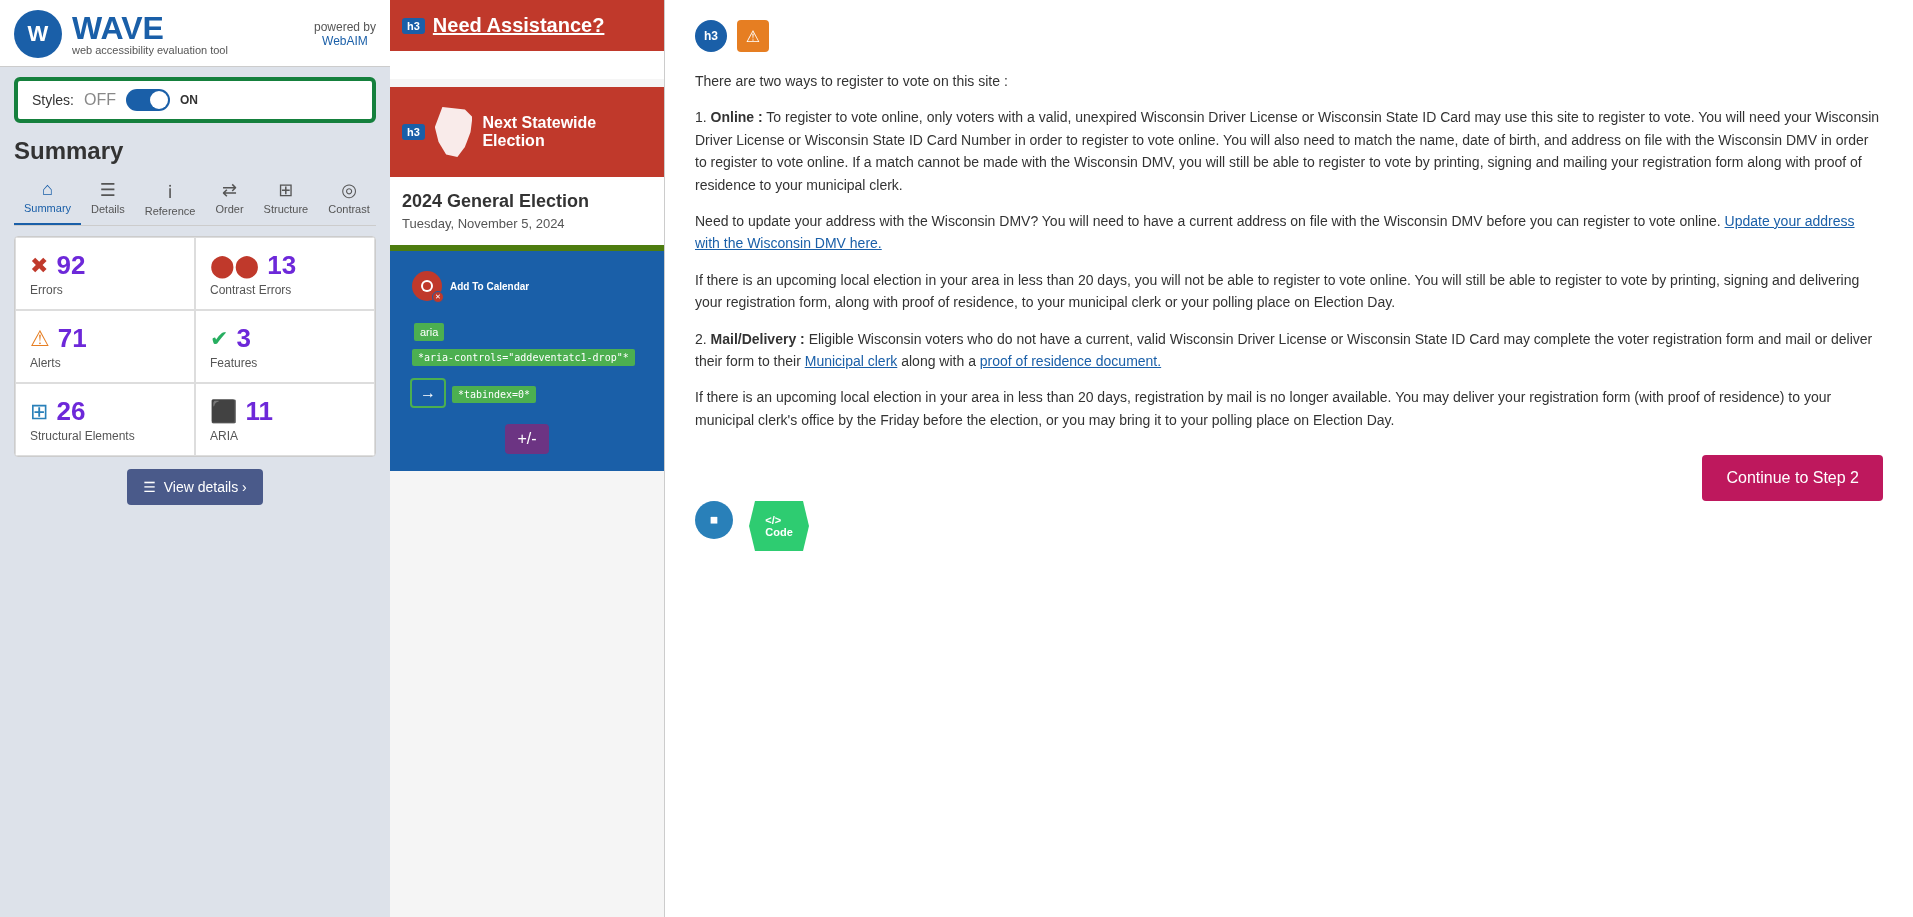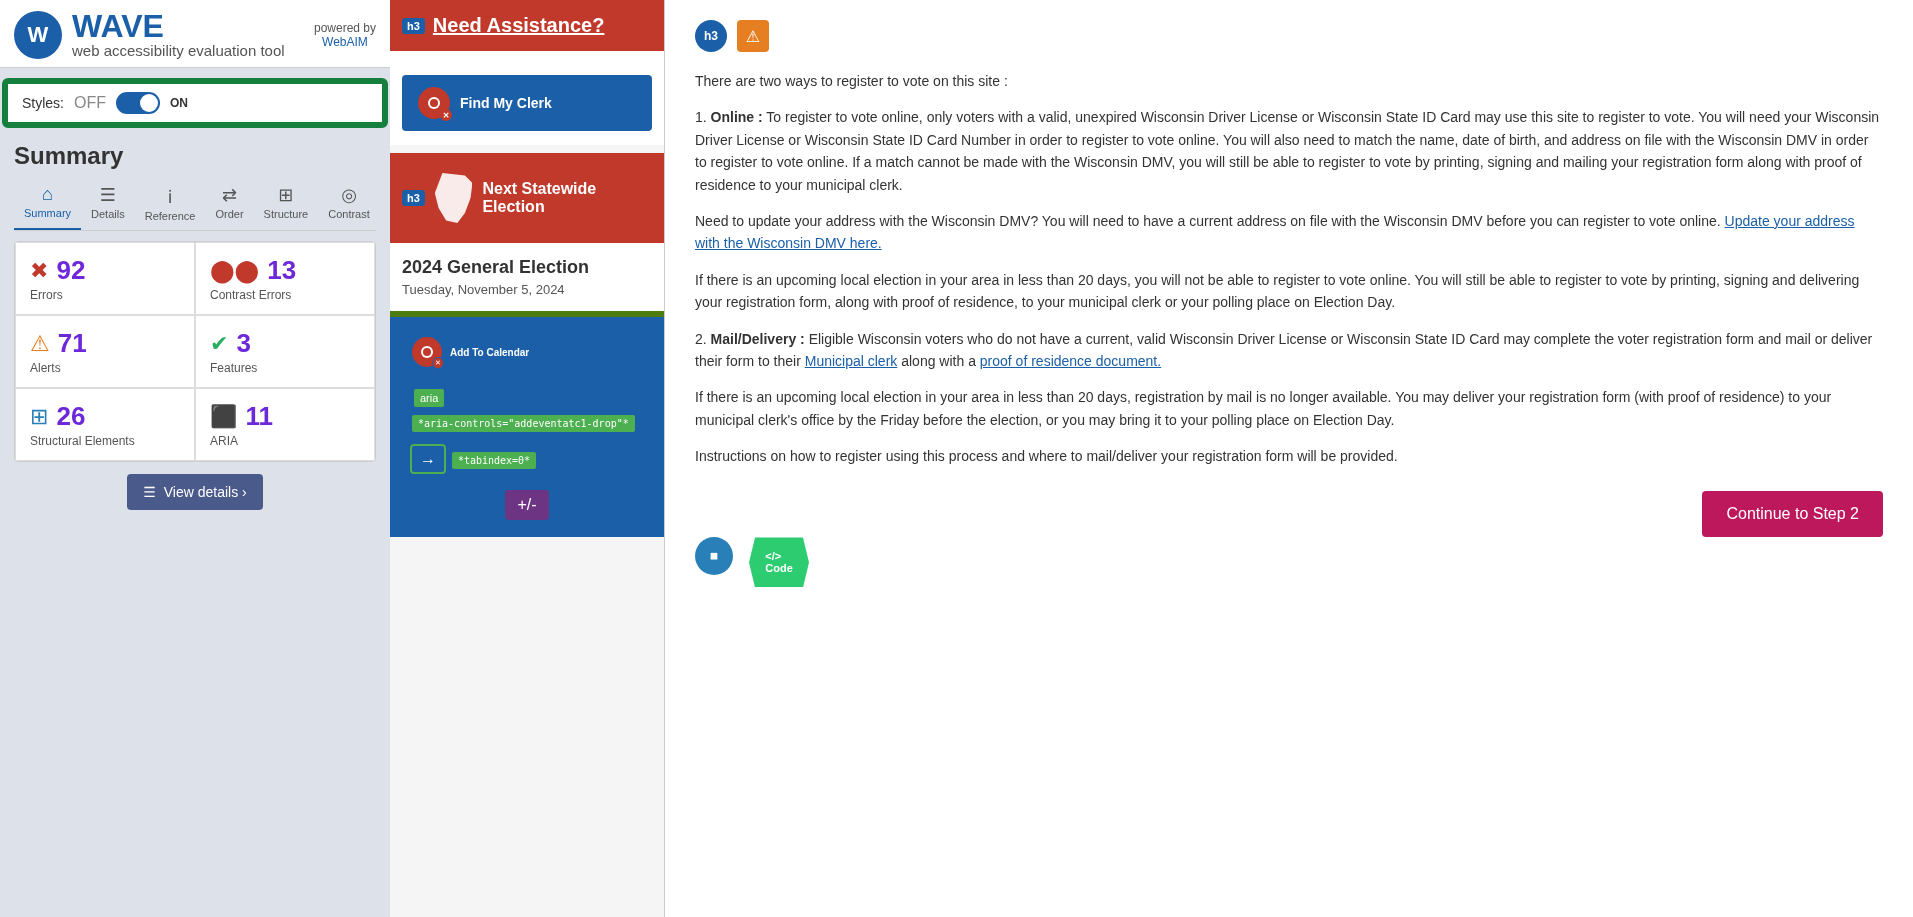--- a/index.html
+++ b/index.html
@@ -31,29 +31,29 @@
       border-radius: 50%;
       display: flex;
       align-items: center;
       justify-content: center;
       color: white;
       font-weight: bold;
       font-size: 22px;
     }
     .wave-title-block { display: flex; flex-direction: column; }
     .wave-title { font-size: 32px; font-weight: bold; color: #1a5fa8; line-height: 1; }
-    .wave-subtitle { font-size: 15px; color: #555; }
+    .wave-subtitle { font-size: 11px; color: #555; }
     .wave-powered { margin-left: auto; font-size: 12px; color: #555; text-align: center; }
     .wave-powered a { color: #1a5fa8; text-decoration: none; }
 
     .styles-bar {
       background: white;
-      border: 6px solid #15803d;
+      border: 4px solid #15803d;
       border-radius: 6px;
-      margin: 10px 2px;
+      margin: 10px 14px;
       padding: 8px 14px;
       display: flex;
       align-items: center;
       gap: 10px;
     }
     .styles-label { font-size: 14px; color: #333; }
     .toggle-off { font-size: 16px; color: #888; }
     .toggle-track {
       width: 44px;
       height: 22px;
@@ -542,29 +542,20 @@
   </div>
 </div>
 
 <div class="middle-panel">
   <div class="need-assistance">
     <div class="need-assistance-header">
       <span class="h3-badge">h3</span>
       <span class="need-assistance-title">Need Assistance?</span>
     </div>
     <div class="need-assistance-body">
-      <button class="find-clerk-btn">
-        <div class="find-clerk-icon">
-          <svg width="14" height="14" viewBox="0 0 14 14" fill="white">
-              <circle cx="7" cy="7" r="6" fill="white"></circle>
-              <circle cx="7" cy="7" r="4" fill="#c0392b"></circle>
-            </svg>
-        </div>
-        <span>Find My Clerk</span>
-      </button>
     </div>
   </div>
 
   <div class="next-election">
     <div class="h3-badge" style="background:#1a5fa8;color:white;font-size:11px;font-weight:bold;padding:2px 5px;border-radius:3px;">h3</div>
     <div class="wi-shape"></div>
     <span class="next-election-text">Next Statewide Election</span>
   </div>
 
   <div class="election-info">
@@ -622,21 +613,20 @@
       <span>2.</span>
       <span class="bold">Mail/Delivery :</span>
       <span> Eligible Wisconsin voters who do not have a current, valid Wisconsin Driver License or Wisconsin State ID Card may complete the voter registration form and mail or deliver their form to their</span>
       <a href="#">Municipal clerk</a>
       <span> along with a</span>
       <a href="#">proof of residence document.</a>
     </p>
 
     <p>If there is an upcoming local election in your area in less than 20 days, registration by mail is no longer available. You may deliver your registration form (with proof of residence) to your municipal clerk's office by the Friday before the election, or you may bring it to your polling place on Election Day.</p>
 
-    <p>Instructions on how to register using this process and where to mail/deliver your registration form will be provided.</p>
 
     <button class="continue-btn">Continue to Step 2</button>
   </div>
 
   <div class="bottom-icons">
     <div class="icon-circle-blue">⏹</div>
     <div class="code-hex" style="font-size:11px;font-weight:bold;background:#2ecc71;color:white;padding:8px;display:flex;align-items:center;justify-content:center;clip-path:polygon(10% 0%, 90% 0%, 100% 50%, 90% 100%, 10% 100%, 0% 50%);width:60px;height:50px;">&lt;/&gt;<br>Code</div>
   </div>
 </div>
 

